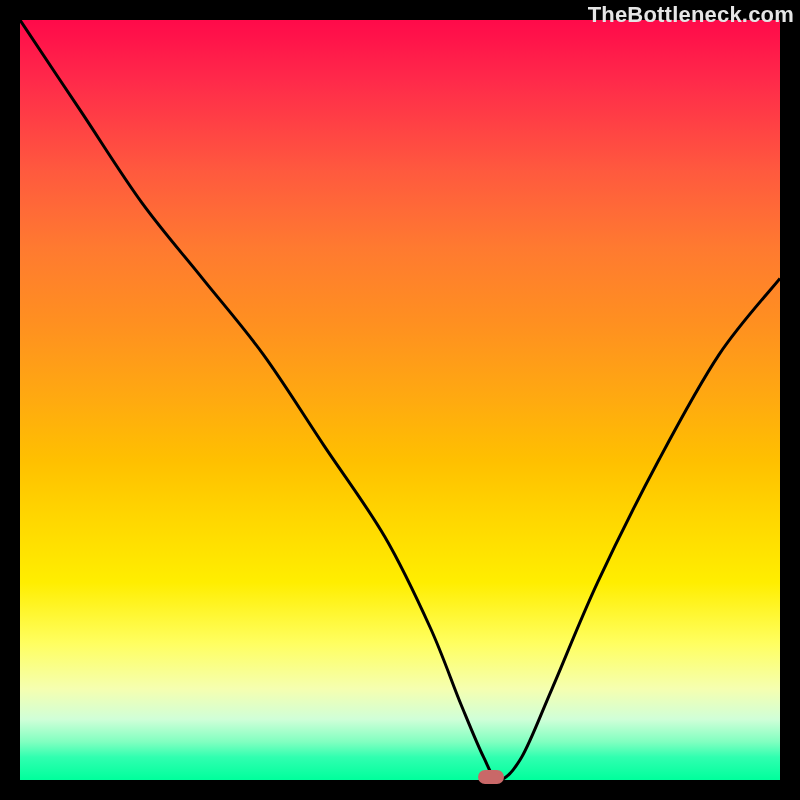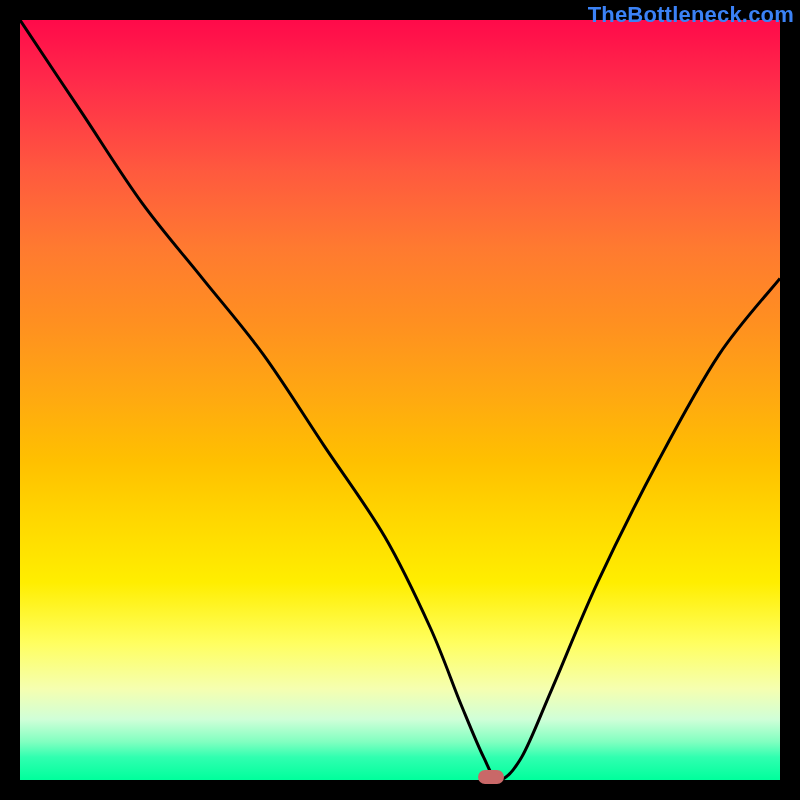--- a/index.html
+++ b/index.html
@@ -39,21 +39,21 @@
       #00ff9c 100%
     );
   }
   .watermark {
     position: absolute;
     top: 2px;
     right: 6px;
     font-family: Arial, Helvetica, sans-serif;
     font-size: 22px;
     font-weight: 600;
-    color: #3b82f6;
+    color: #e5e5e5;
     letter-spacing: 0.2px;
   }
   .curve {
     position: absolute;
     left: 20px;
     top: 20px;
     width: 760px;
     height: 760px;
   }
   .marker {

